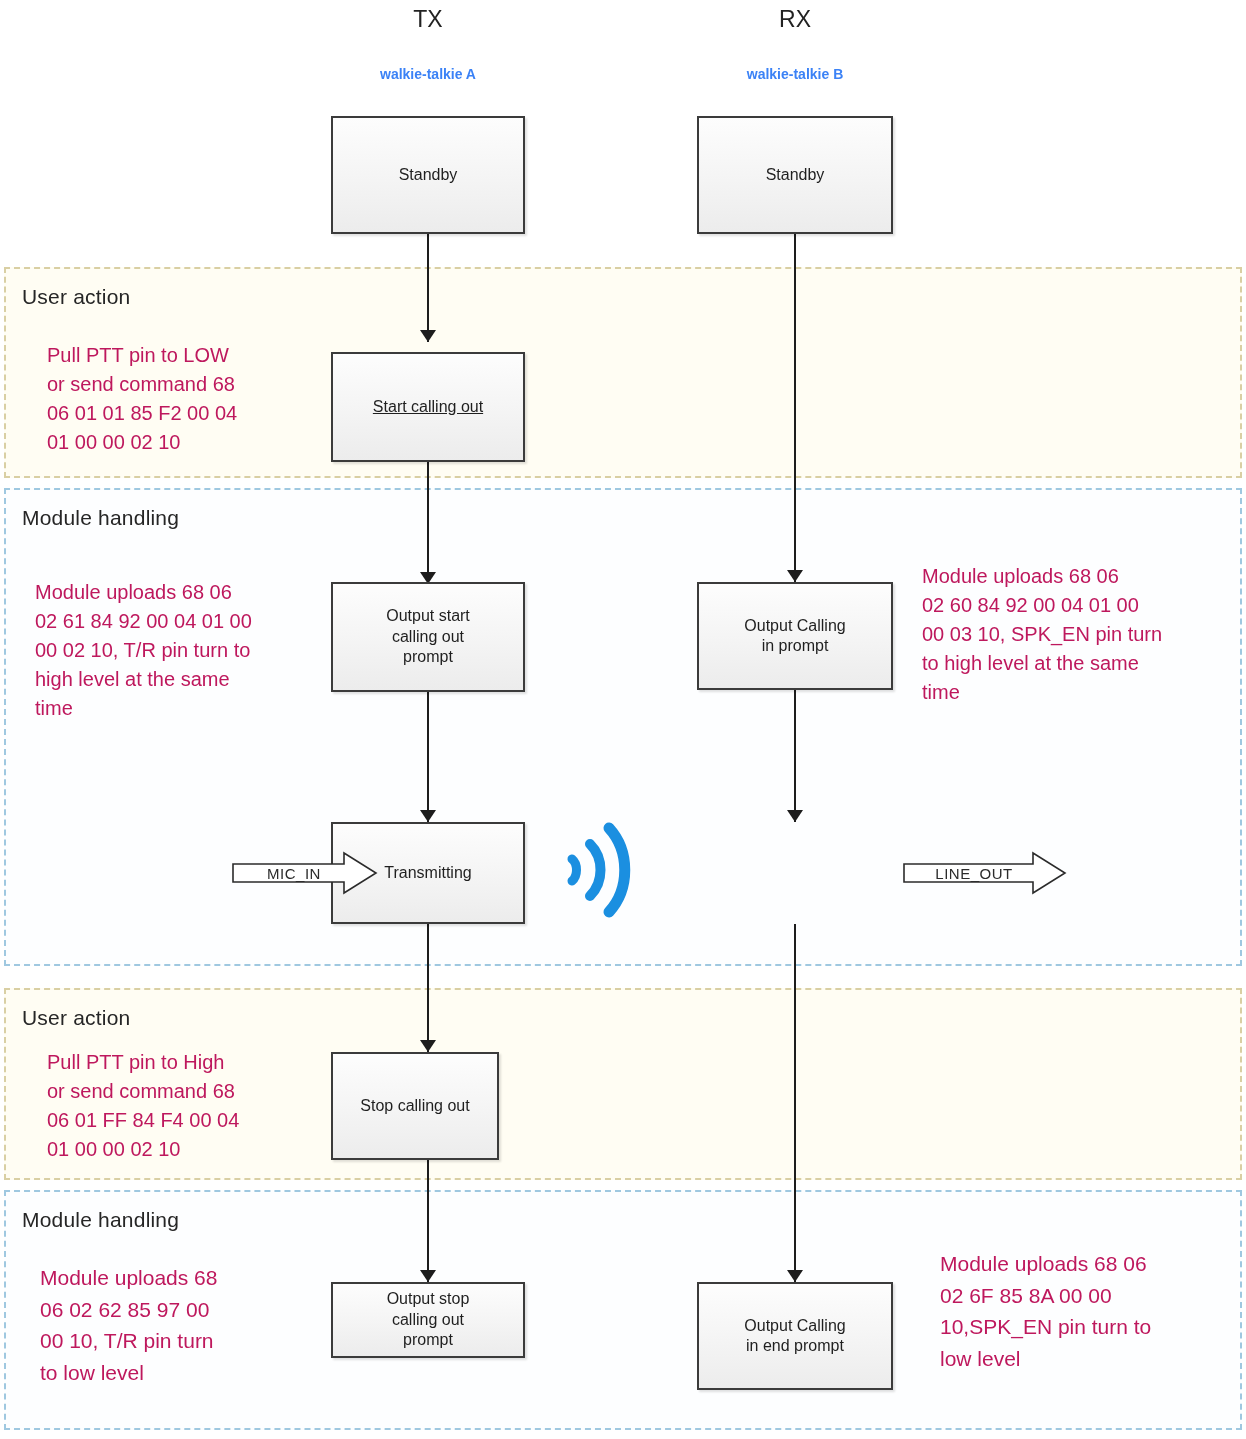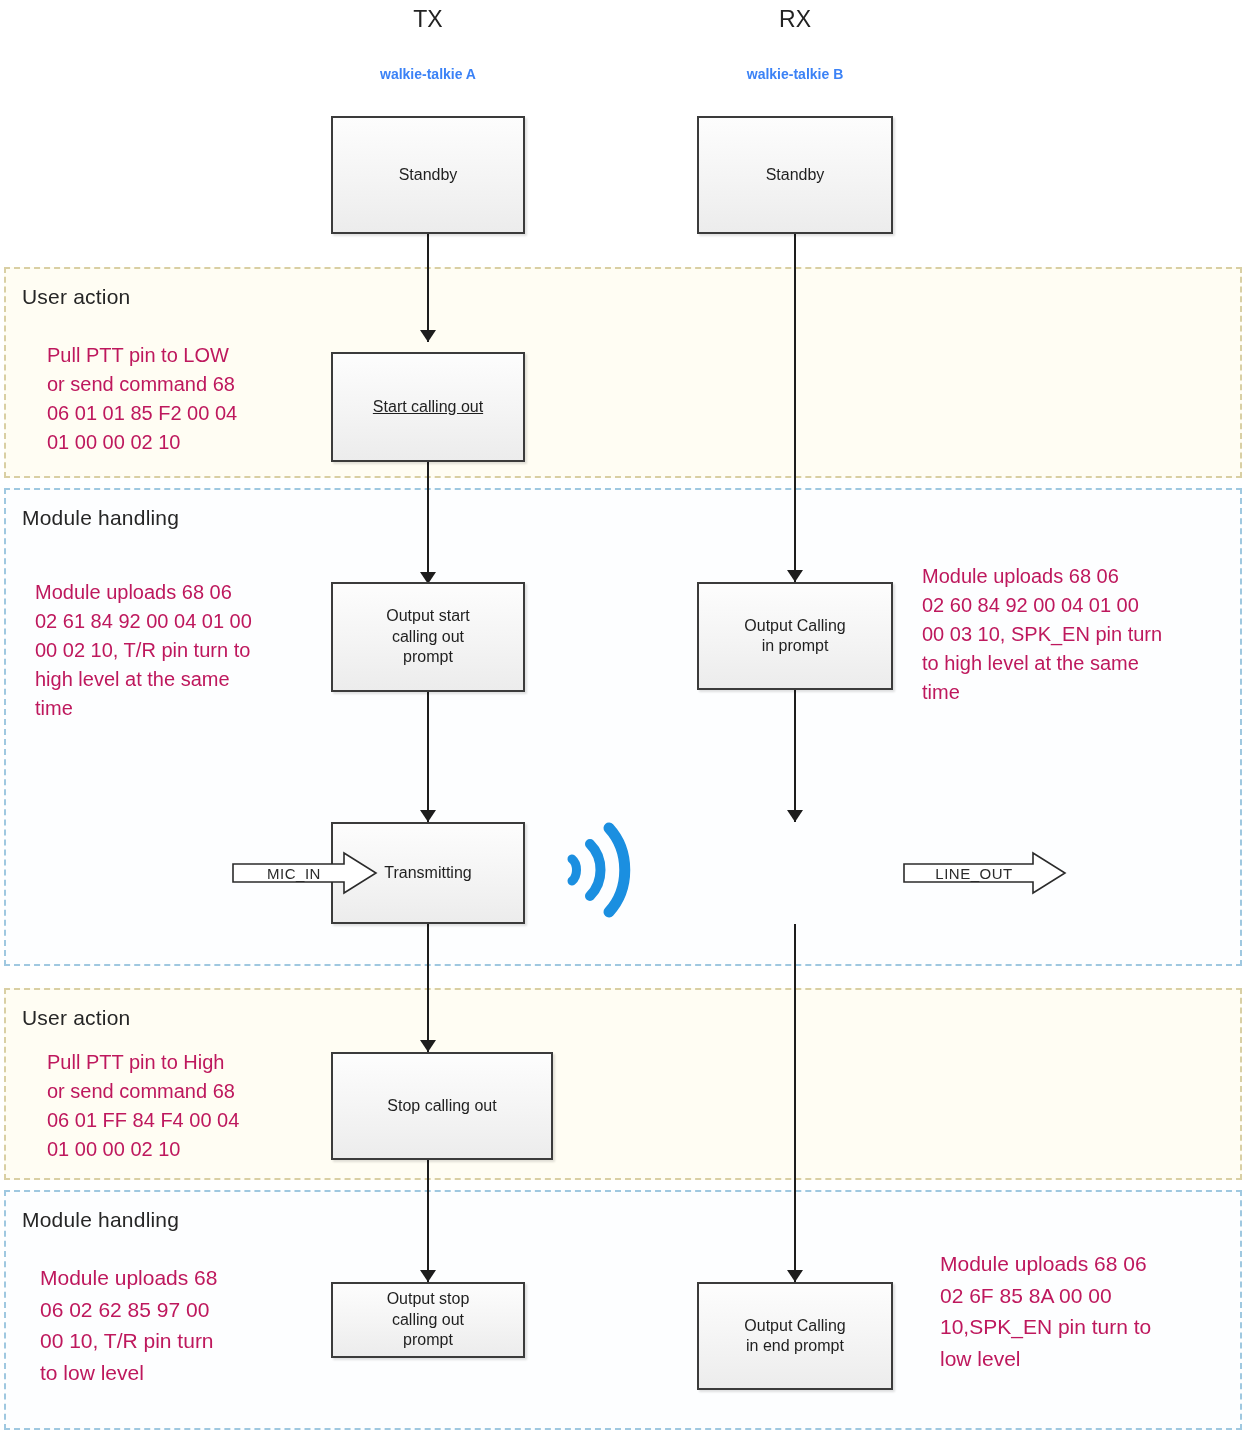--- a/index.html
+++ b/index.html
@@ -167,21 +167,21 @@
   <div class="pbox" style="left:331px; top:116px; width:194px; height:118px;">Standby</div>
 
   <div class="pbox" style="left:331px; top:352px; width:194px; height:110px;text-decoration:underline;">Start calling out</div>
 
   <div class="pbox" style="left:331px; top:582px; width:194px; height:110px;">Output start
 calling out
 prompt</div>
 
   <div class="pbox" style="left:331px; top:822px; width:194px; height:102px;">Transmitting</div>
 
-  <div class="pbox" style="left:331px; top:1052px; width:222px; height:108px;">Stop calling out</div>
+  <div class="pbox" style="left:331px; top:1052px; width:168px; height:108px;">Stop calling out</div>
 
   <div class="pbox" style="left:331px; top:1282px; width:194px; height:76px;">Output stop
 calling out
 prompt</div>
 
   <div class="pbox" style="left:697px; top:116px; width:196px; height:118px;">Standby</div>
 
   <div class="pbox" style="left:697px; top:582px; width:196px; height:108px;">Output Calling
 in  prompt</div>
 

